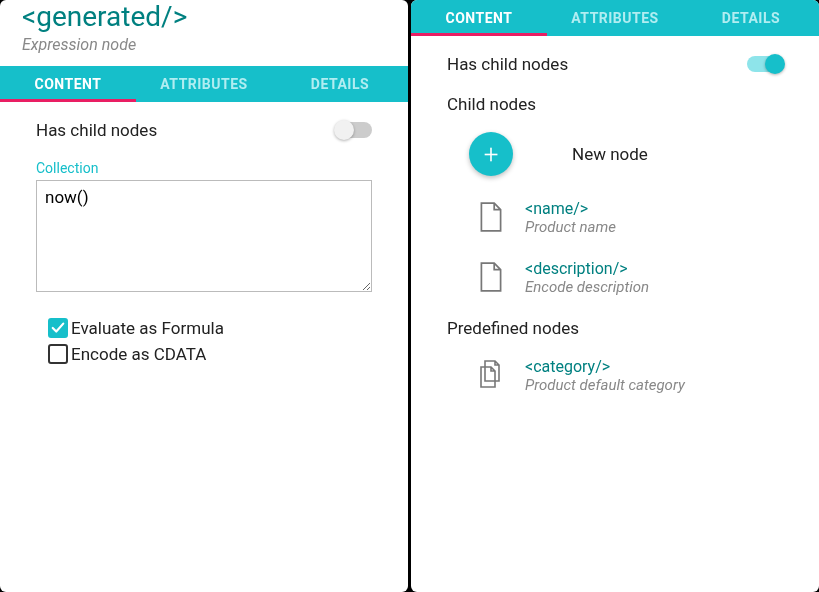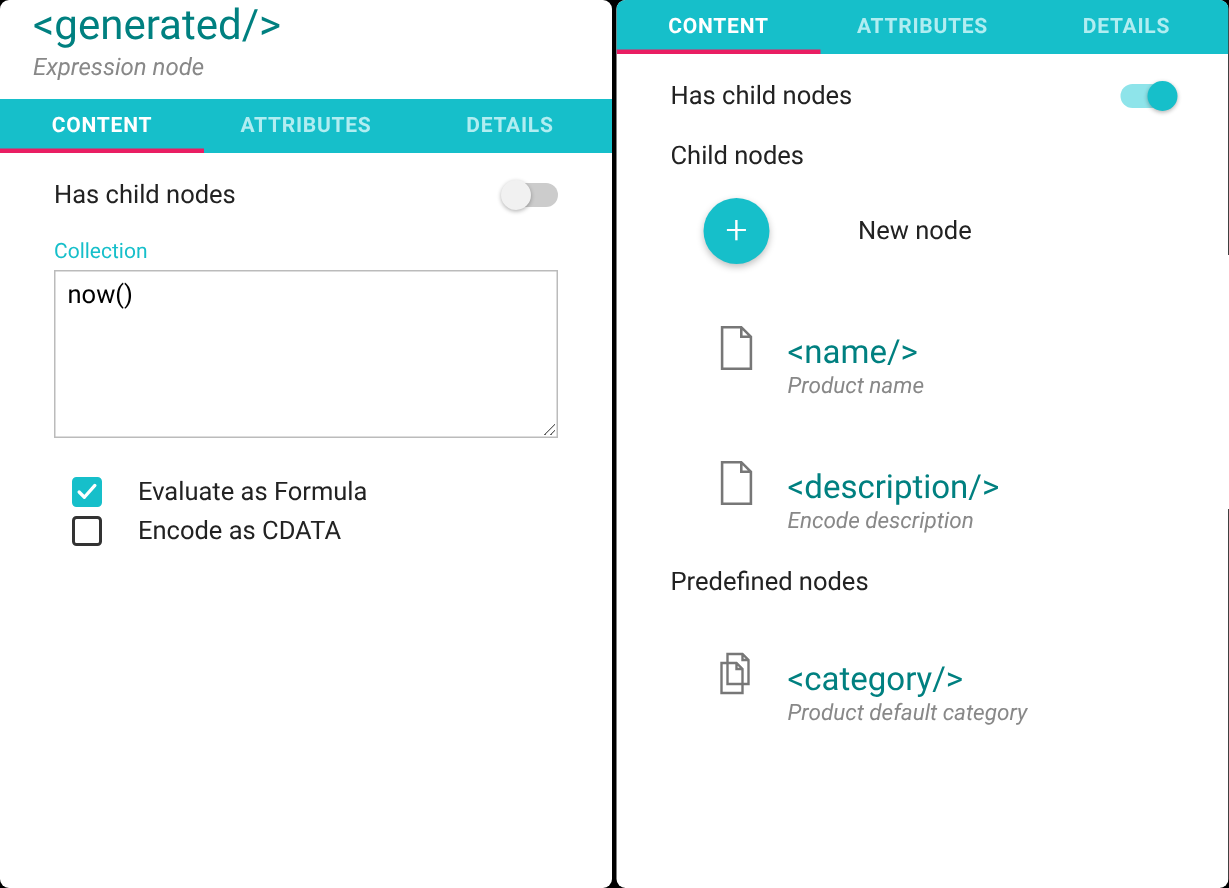--- a/index.html
+++ b/index.html
@@ -101,21 +101,21 @@
     border: 1px solid #bbb;
     padding: 6px 8px;
     font-size: 17px;
     font-family: inherit;
     resize: vertical;
   }
   .checks { margin-top: 22px; padding-left: 12px; }
   .check {
     display: flex;
     align-items: center;
-    gap: 24px;
+    gap: 3px;
     font-size: 17px;
     color: #222;
     margin-bottom: 6px;
     cursor: pointer;
   }
   .cbox {
     width: 20px; height: 20px;
     border: 2px solid #333;
     border-radius: 3px;
     display: flex;
@@ -155,23 +155,22 @@
     width: 32px; height: 38px;
     display: flex;
     align-items: center;
     justify-content: center;
     flex-shrink: 0;
     margin-left: 6px;
   }
   .fileicon svg { stroke: #777; fill: none; stroke-width: 1.6; }
   .ni-text .ni-title {
     color: #008080;
-    font-size: 22px;
+    font-size: 16px;
     font-weight: 400;
-    margin-top: 25px;
   }
   .ni-text .ni-sub {
     color: #888;
     font-style: italic;
     font-size: 15px;
   }
   .newnode-label {
     font-size: 17px;
     color: #222;
     margin-left: 41px;

